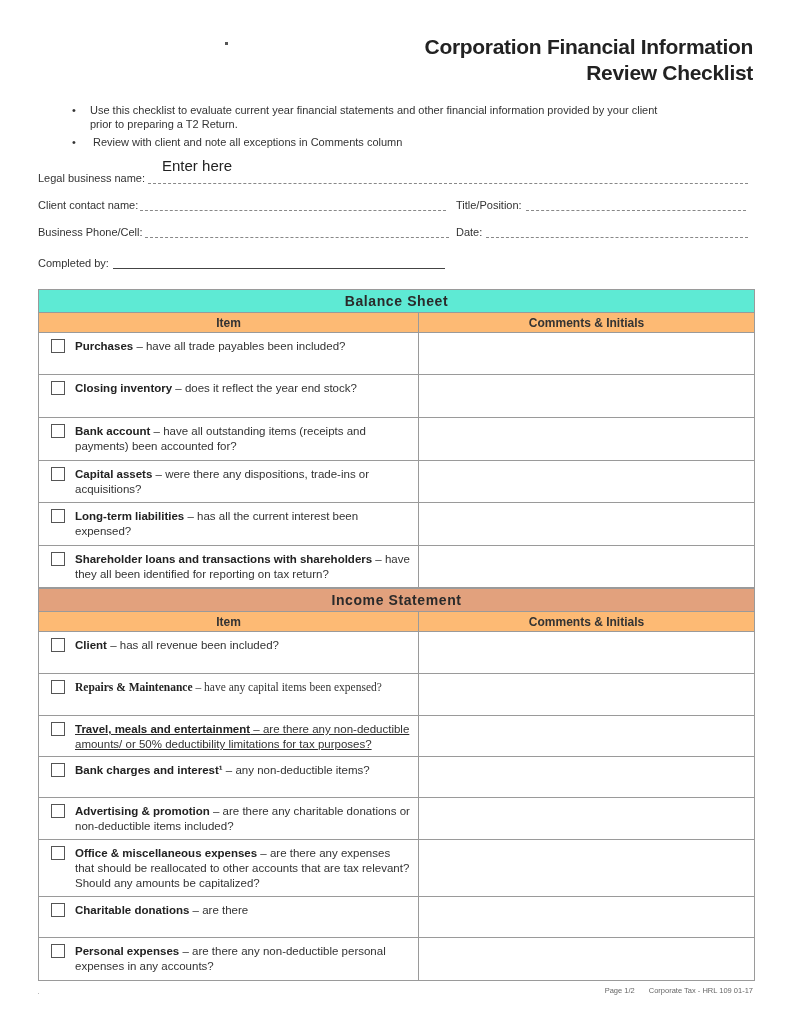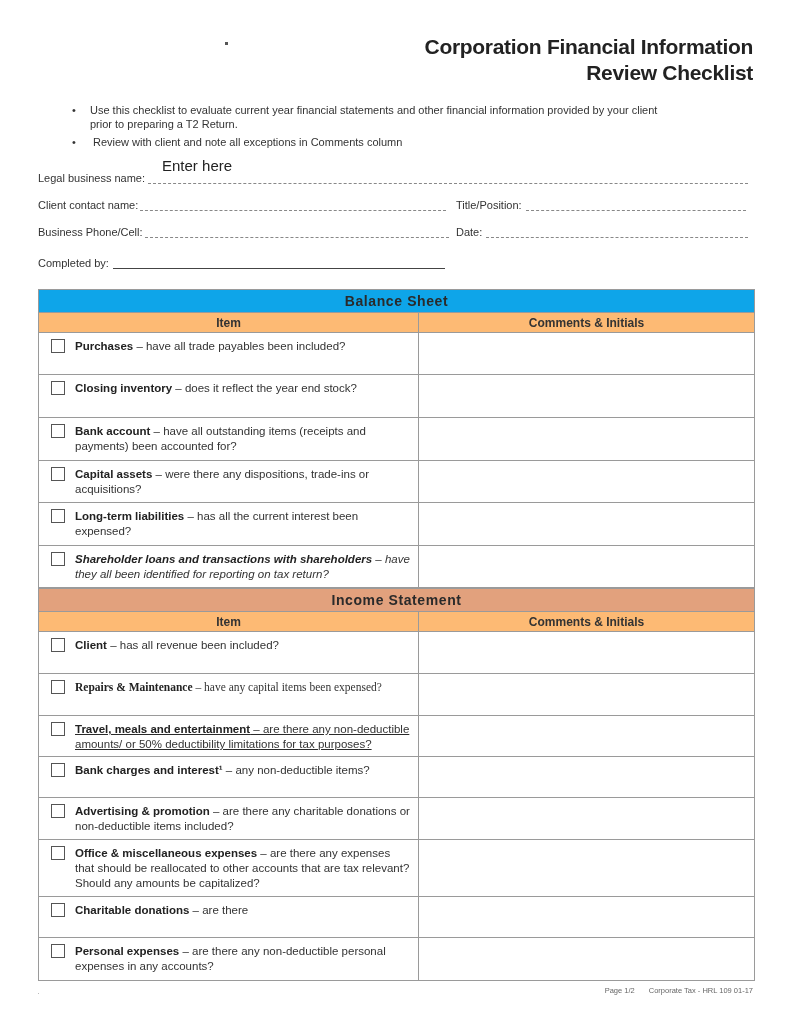--- a/index.html
+++ b/index.html
@@ -14,21 +14,21 @@
   .bullets .b::before { content: "•"; position: absolute; left: 2px; top: 0; }
   .field { position: absolute; font-size: 11px; color: #333; display: flex; align-items: flex-end; }
   .field .lbl { white-space: nowrap; }
   .field .line { border-bottom: 1px dashed #888; height: 12px; margin-left: 2px; position: relative; }
   .field .line.solid { border-bottom: 1px solid #444; }
   .enter { position: absolute; left: 14px; top: -14px; font-weight: normal; font-size: 15px; color: #222; }
 
   table.ck { position: absolute; left: 38px; width: 716px; border-collapse: collapse; table-layout: fixed; }
   table.ck td, table.ck th { border: 1px solid #9a9a9a; padding: 0; }
   .sec th { height: 22px; font-size: 14px; font-weight: bold; color: #2a2a2a; letter-spacing: 0.6px; text-align: center; }
-  .sec.green th { background: #0ea5e9; }
+  .sec.green th { background: #5eead4; }
   .sec.orange th { background: #e2a17d; }
   .colh th { height: 19px; background: #fdba74; font-size: 12px; font-weight: bold; color: #333; text-align: center;
              font-family: "Liberation Sans Narrow", "Liberation Sans", sans-serif; }
   .row td.item { vertical-align: top; padding: 6px 8px 0 12px; font-size: 11.5px; line-height: 15px; color: #333; }
   .row td.item .wrap { display: flex; }
   .cb { flex: none; width: 12px; height: 12px; border: 1.5px solid #555; margin-right: 10px; margin-top: 0px; background: #fff; cursor: pointer; }
   .row td.item b { color: #222; }
   .row td.cmt { background: #fff; }
   .footer { position: absolute; right: 38px; top: 986px; font-size: 7.5px; color: #666; }
   .footer span { margin-left: 12px; }
@@ -132,21 +132,21 @@
       </tr>
       <tr class="row" style="height: 43px;">
         <td class="item">
           <div class="wrap">
             <span class="cb"></span>
             <span><b>Long-term liabilities</b><span> – has all the current interest been expensed?</span></span>
           </div>
         </td>
         <td class="cmt"></td>
       </tr>
-      <tr class="row" style="height: 42px; font-style: italic;">
+      <tr class="row" style="height: 42px;">
         <td class="item">
           <div class="wrap">
             <span class="cb"></span>
             <span><b>Shareholder loans and transactions with shareholders</b><span> – have they all been identified for reporting on tax return?</span></span>
           </div>
         </td>
         <td class="cmt"></td>
       </tr>
     </tbody>
 </table>

